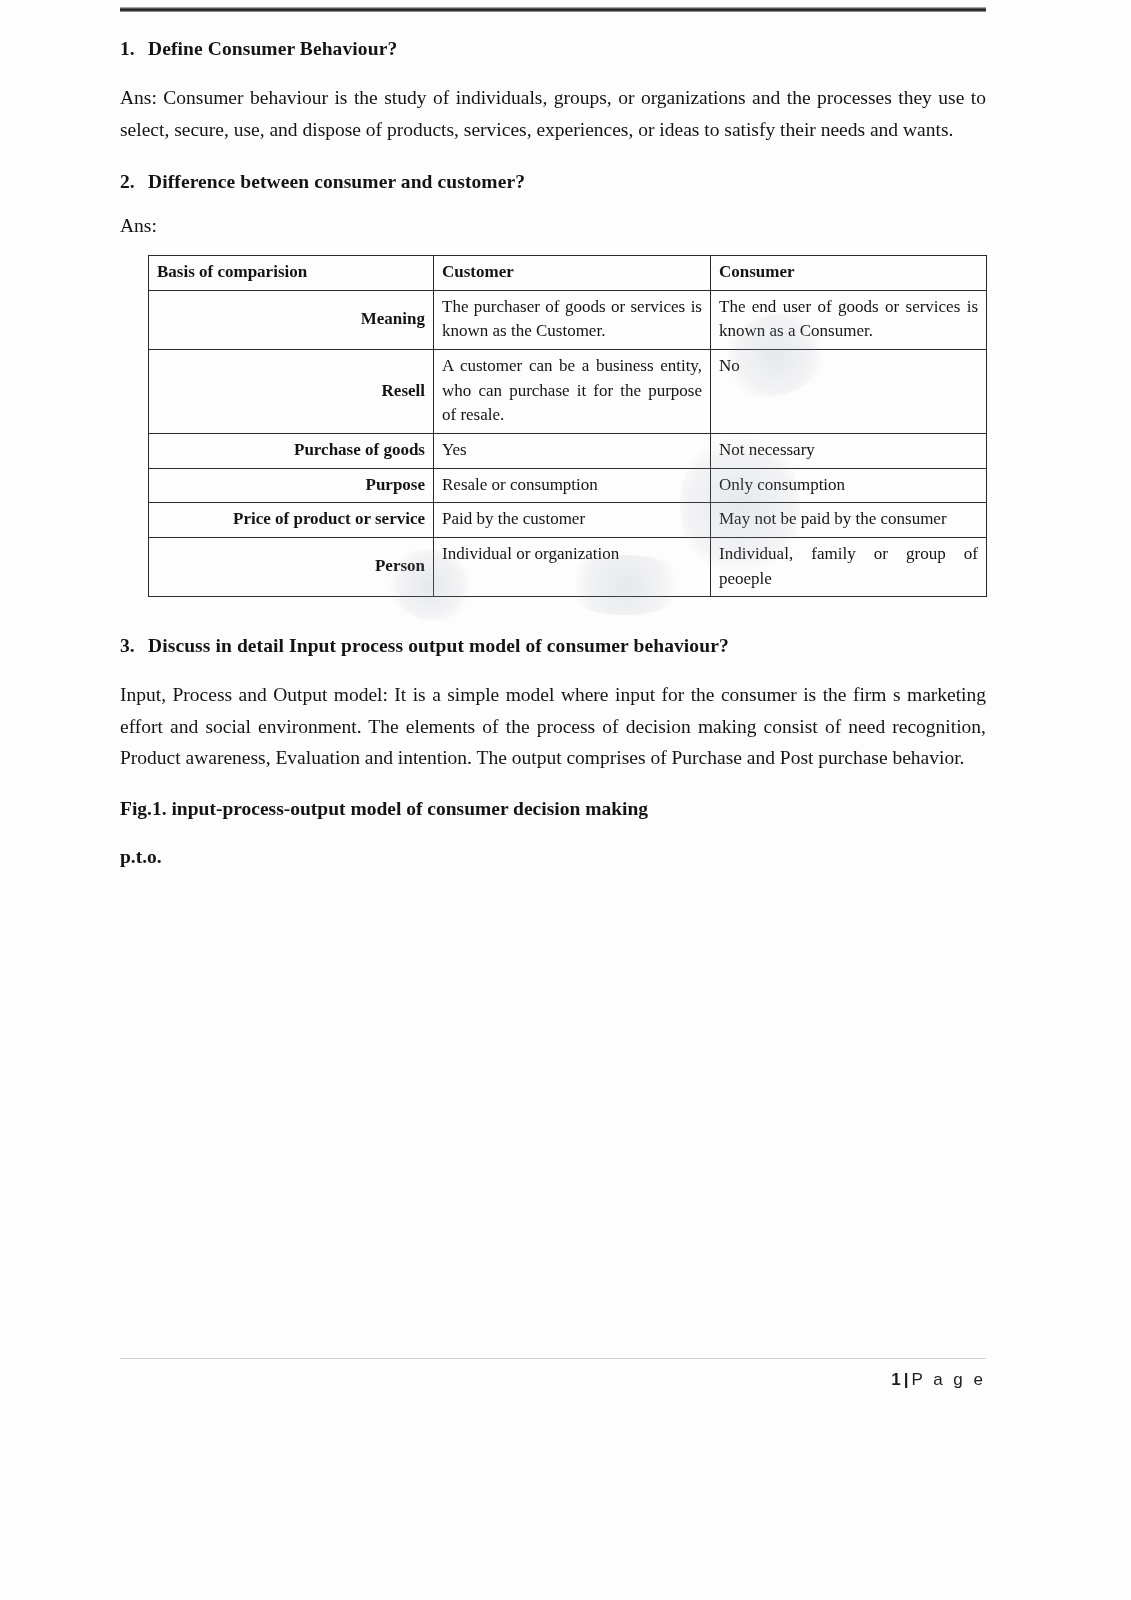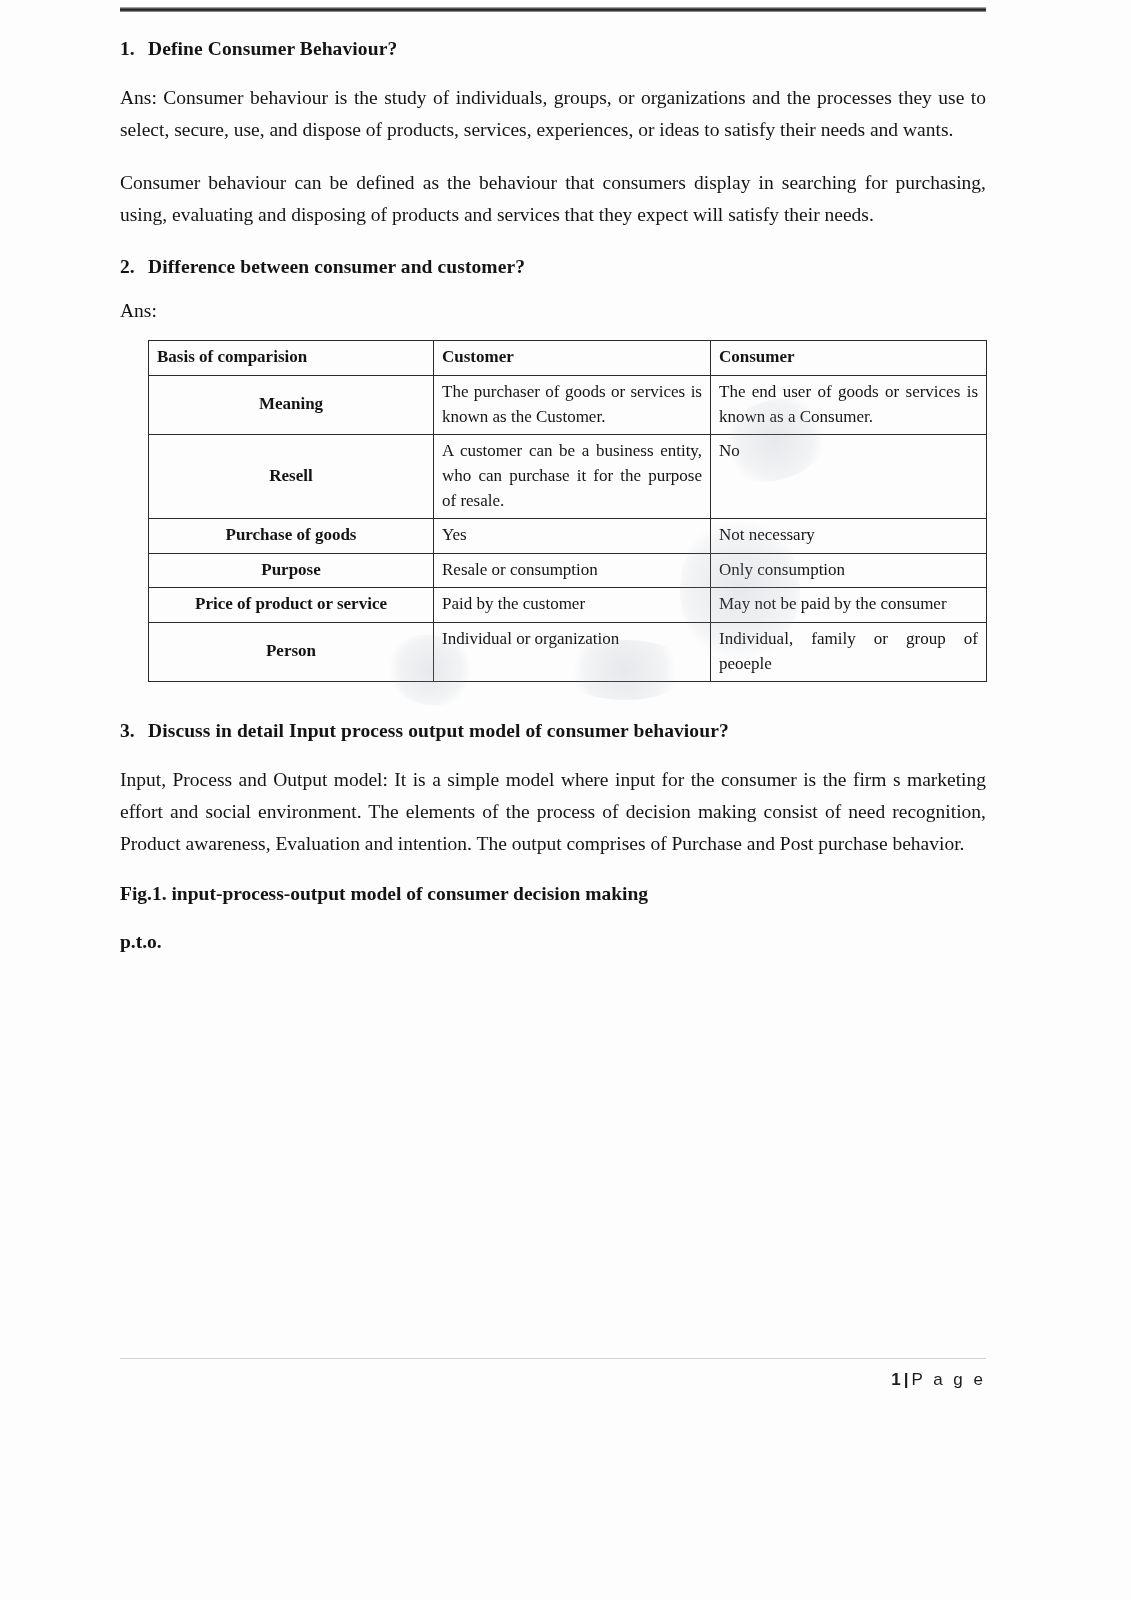--- a/index.html
+++ b/index.html
@@ -88,21 +88,21 @@
     padding: 4px 8px 5px 8px;
     font-size: 17px;
     line-height: 1.45;
     vertical-align: top;
     text-align: justify;
     text-justify: inter-word;
   }
   table.cmp td.basis {
     font-weight: bold;
     vertical-align: middle;
-    text-align: center;
+    text-align: right;
   }
   table.cmp tr.head td {
     font-weight: bold;
     vertical-align: middle;
     text-align: left;
   }
   table.cmp col.c1 { width: 285px; }
   table.cmp col.c2 { width: 277px; }
   table.cmp col.c3 { width: 276px; }
 
@@ -170,21 +170,20 @@
 
   <div class="q-item">
     <span class="q-num">1.</span>
     <span class="q-text">Define Consumer Behaviour?</span>
   </div>
 
   <p class="para">
     <span>Ans: </span><b>Consumer behaviour</b><span> is the study of individuals, groups, or organizations and the processes they use to select, secure, use, and dispose of products, services, experiences, or ideas to satisfy their needs and wants.</span>
   </p>
 
-  <p class="para">Consumer behaviour can be defined as the behaviour that consumers display in searching for purchasing, using, evaluating and disposing of products and services that they expect will satisfy their needs.</p>
 
   <div class="q-item">
     <span class="q-num">2.</span>
     <span class="q-text">Difference between consumer and customer?</span>
   </div>
 
   <p class="ans-label">Ans:</p>
 
   <div class="tbl-wrap">
     <div class="watermark wm1"></div>

